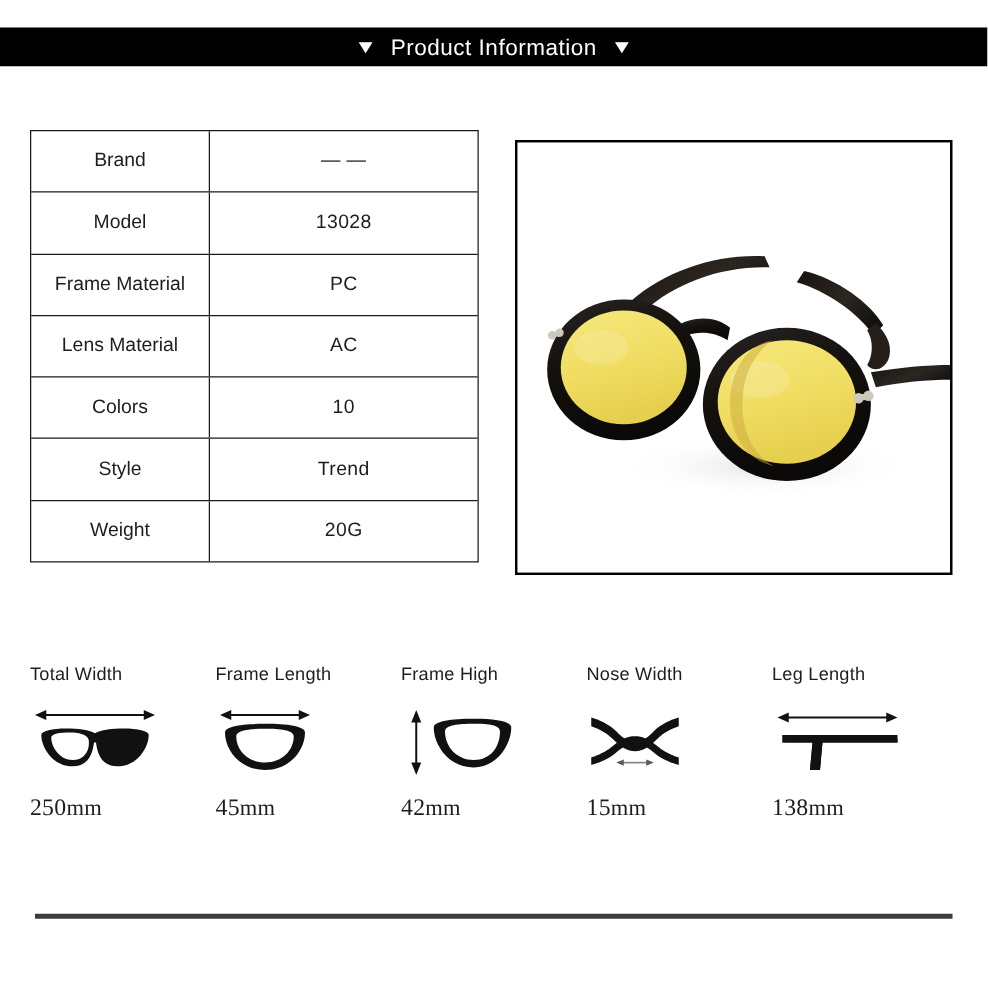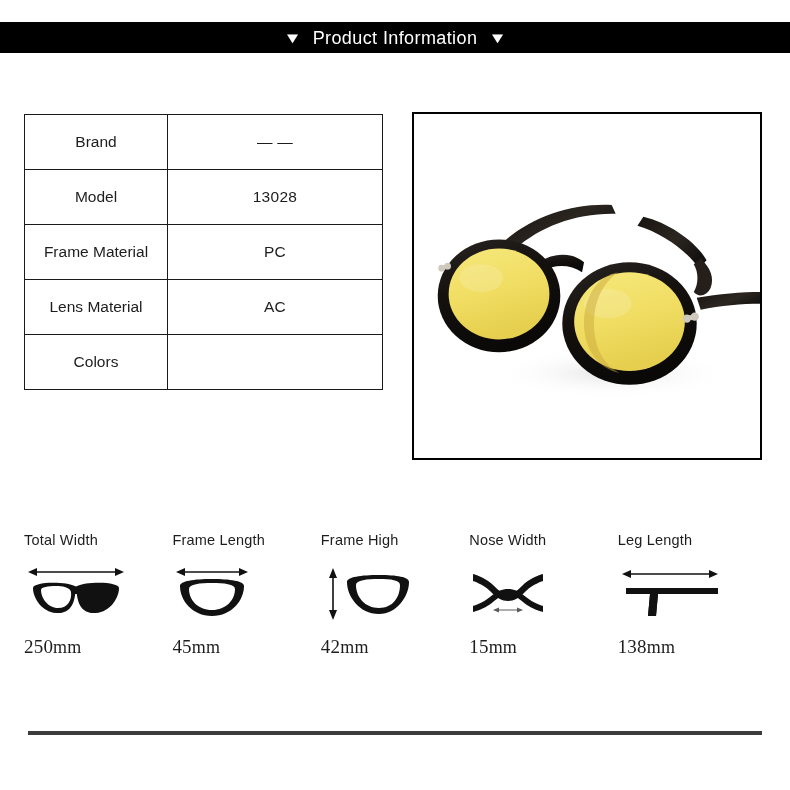--- a/index.html
+++ b/index.html
@@ -40,23 +40,23 @@
     color: #ffffff;
     font-size: 15px;
     line-height: 1;
     transform: scaleX(1.25);
   }
 
   
   .spec-table {
     position: absolute;
     left: 24px;
-    top: 114px;
+    top: 104px;
     width: 359px;
-    height: 276px;
+    height: 346px;
     border: 1px solid #1a1a1a;
     box-sizing: border-box;
     display: flex;
     flex-direction: column;
   }
   .spec-row {
     flex: 1 1 0;
     display: flex;
     border-bottom: 1px solid #1a1a1a;
     box-sizing: border-box;
@@ -181,20 +181,29 @@
   <div class="spec-row">
     <div class="spec-label">Frame Material</div>
     <div class="spec-value">PC</div>
   </div>
   <div class="spec-row">
     <div class="spec-label">Lens Material</div>
     <div class="spec-value">AC</div>
   </div>
   <div class="spec-row">
     <div class="spec-label">Colors</div>
+    <div class="spec-value">10</div>
+  </div>
+  <div class="spec-row">
+    <div class="spec-label">Style</div>
+    <div class="spec-value">Trend</div>
+  </div>
+  <div class="spec-row">
+    <div class="spec-label">Weight</div>
+    <div class="spec-value">20G</div>
   </div>
 </div>
 
 <div class="photo-panel">
   <svg viewBox="0 0 350 348">
     <defs>
       <linearGradient id="lensGrad" x1="0" y1="0" x2="0.3" y2="1">
         <stop offset="0%" stop-color="#f6e87c"></stop>
         <stop offset="55%" stop-color="#f0dd62"></stop>
         <stop offset="100%" stop-color="#e6cf4e"></stop>

